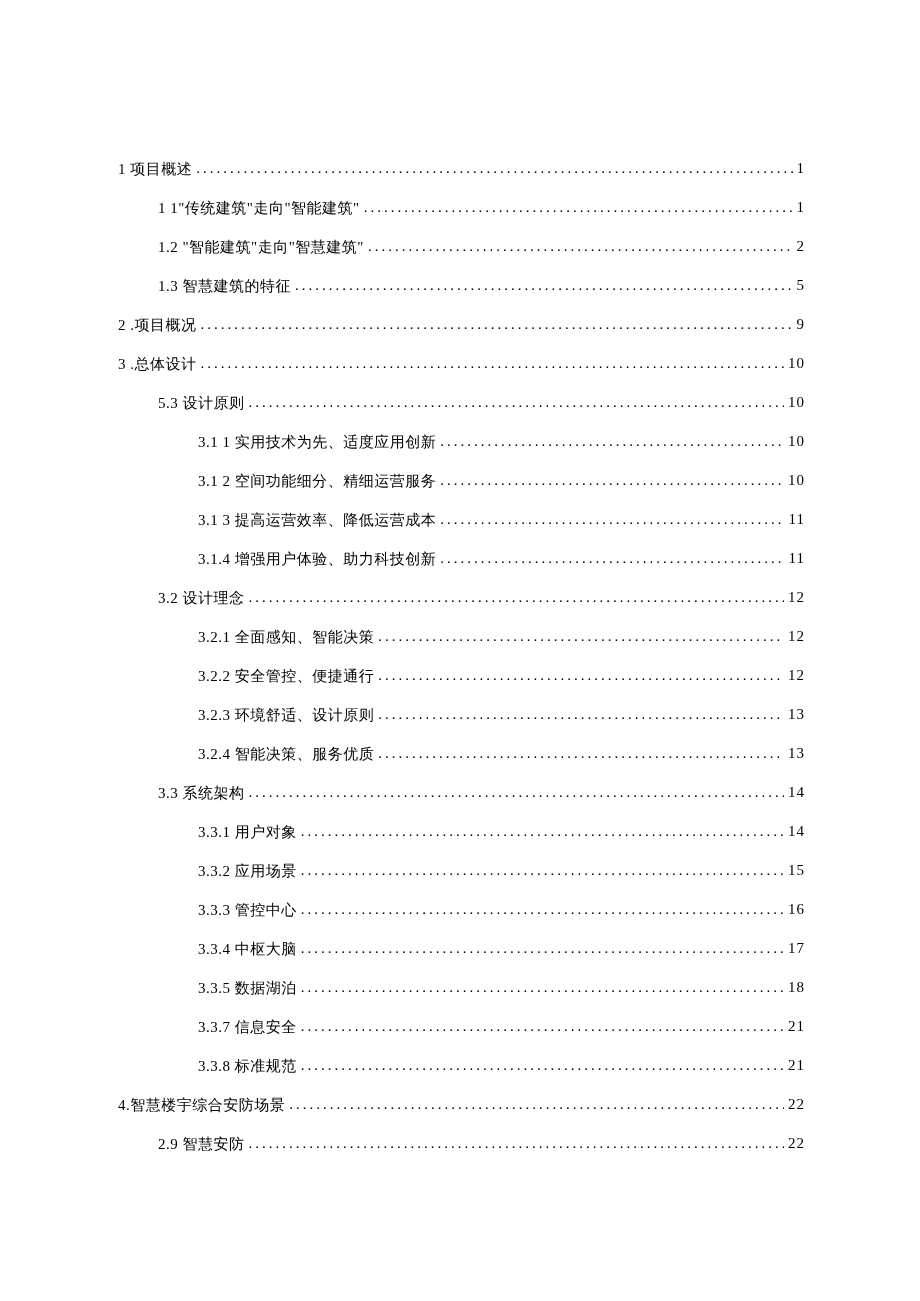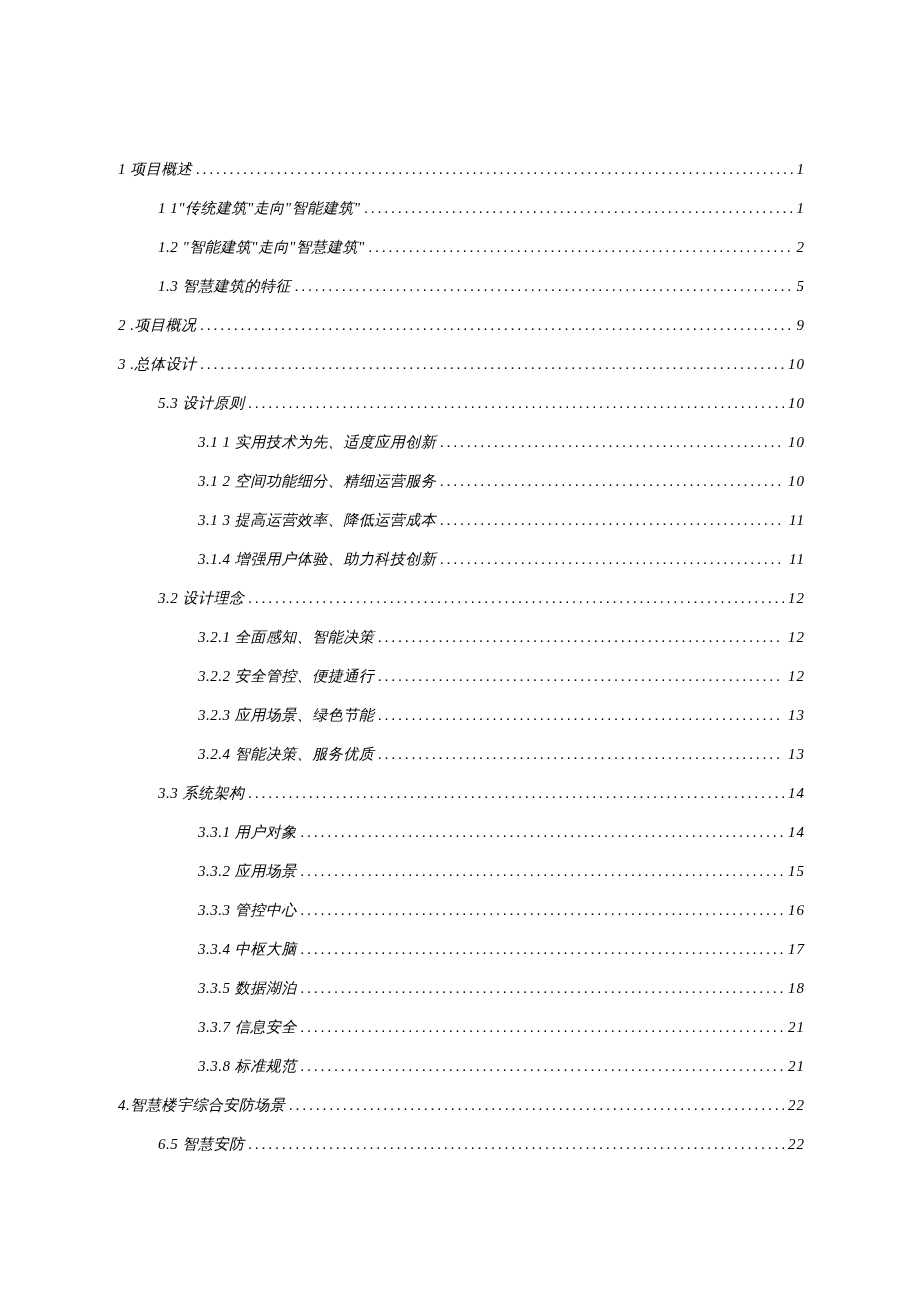--- a/index.html
+++ b/index.html
@@ -12,24 +12,23 @@
   .page {
     width: 920px;
     height: 1301px;
     box-sizing: border-box;
     padding: 160px 115px 0 118px;
     background: #ffffff;
     font-size: 15px;
   }
   .toc-line {
     display: flex;
-    align-items: center;
+    align-items: flex-start;
     margin-bottom: 20px;
     white-space: nowrap;
-    font-style: italic;
   }
   .indent-0 { padding-left: 0; }
   .indent-1 { padding-left: 40px; }
   .indent-2 { padding-left: 80px; }
   .toc-label {
     flex: 0 0 auto;
     letter-spacing: 0.5px;
   }
   .toc-dots {
     flex: 1 1 auto;
@@ -113,21 +112,21 @@
       <span class="toc-label">3.2.1 全面感知、智能决策</span>
       <span class="toc-dots"></span>
       <span class="toc-page">12</span>
     </div>
     <div class="toc-line indent-2">
       <span class="toc-label">3.2.2 安全管控、便捷通行</span>
       <span class="toc-dots"></span>
       <span class="toc-page">12</span>
     </div>
     <div class="toc-line indent-2">
-      <span class="toc-label">3.2.3 应用场景、绿色节能</span>
+      <span class="toc-label">3.2.3 环境舒适、设计原则</span>
       <span class="toc-dots"></span>
       <span class="toc-page">13</span>
     </div>
     <div class="toc-line indent-2">
       <span class="toc-label">3.2.4 智能决策、服务优质</span>
       <span class="toc-dots"></span>
       <span class="toc-page">13</span>
     </div>
     <div class="toc-line indent-1">
       <span class="toc-label">3.3 系统架构</span>
@@ -168,17 +167,17 @@
       <span class="toc-label">3.3.8 标准规范</span>
       <span class="toc-dots"></span>
       <span class="toc-page">21</span>
     </div>
     <div class="toc-line indent-0">
       <span class="toc-label">4.智慧楼宇综合安防场景</span>
       <span class="toc-dots"></span>
       <span class="toc-page">22</span>
     </div>
     <div class="toc-line indent-1">
-      <span class="toc-label">6.5 智慧安防</span>
+      <span class="toc-label">2.9 智慧安防</span>
       <span class="toc-dots"></span>
       <span class="toc-page">22</span>
     </div>
   </div>
 
 </body></html>

